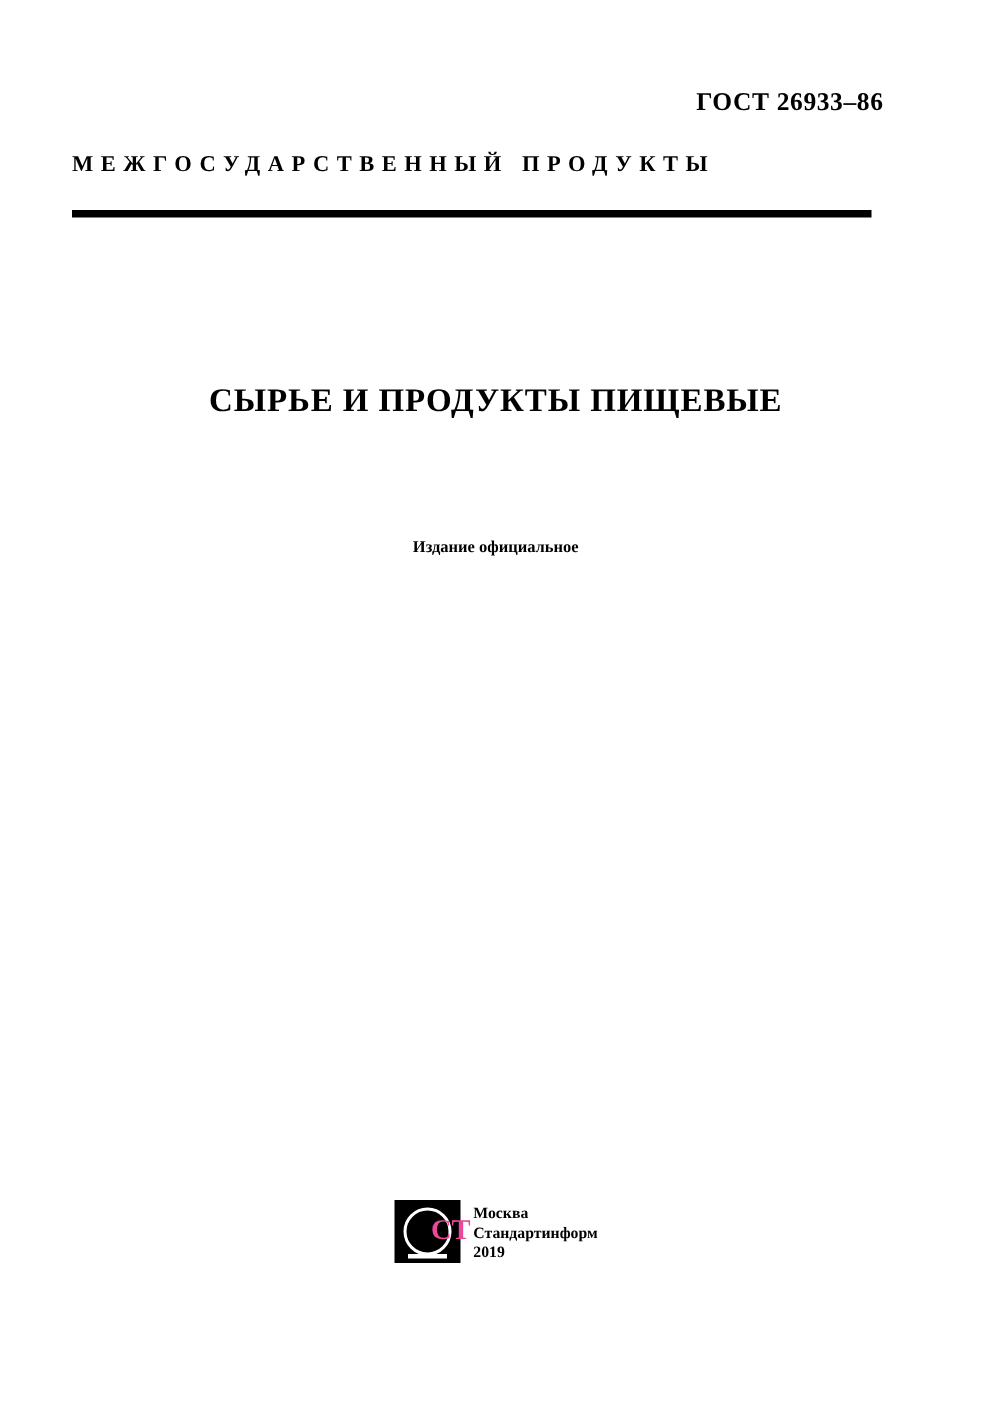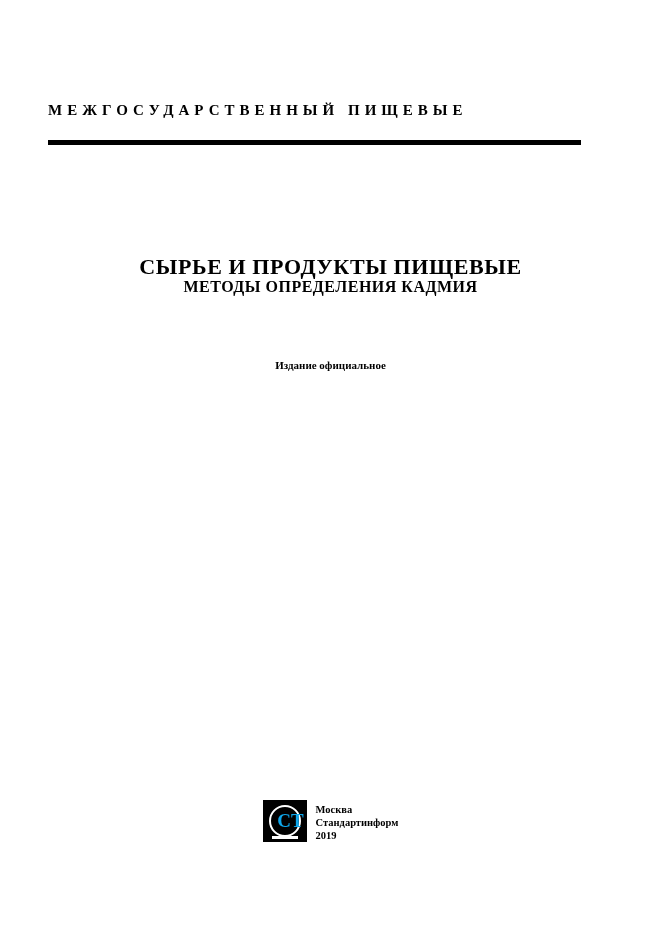--- a/index.html
+++ b/index.html
@@ -106,25 +106,25 @@
     left: 6px;
     top: 5px;
     width: 32px;
     height: 32px;
     border: 2px solid #ffffff;
     border-radius: 50%;
     box-sizing: border-box;
   }
   .logo .glyph {
     position: absolute;
-    left: 6px;
+    left: 16px;
     top: 0;
     width: 44px;
     height: 42px;
-    color: #0ea5e9;
+    color: #ec4899;
     font-family: "Liberation Serif", serif;
     font-size: 19px;
     font-weight: bold;
     display: flex;
     align-items: center;
     justify-content: center;
     letter-spacing: 0px;
   }
   .logo .bar {
     position: absolute;
@@ -141,28 +141,28 @@
     line-height: 13px;
     padding-top: 3px;
     white-space: nowrap;
   }
 </style>
 </head>
 <body>
 
 <div class="page">
 
+  <div class="doc-code">ГОСТ 26933–86</div>
 
-  <div class="std-line">МЕЖГОСУДАРСТВЕННЫЙ ПИЩЕВЫЕ</div>
+  <div class="std-line">МЕЖГОСУДАРСТВЕННЫЙ ПРОДУКТЫ</div>
 
   <div class="rule"></div>
 
   <div class="title-main">СЫРЬЕ И ПРОДУКТЫ ПИЩЕВЫЕ</div>
 
-  <div class="title-sub">МЕТОДЫ ОПРЕДЕЛЕНИЯ КАДМИЯ</div>
 
   <div class="edition">Издание официальное</div>
 
   <div class="publisher">
     <div class="logo">
       <div class="inner"></div>
       <div class="glyph">СТ</div>
       <div class="bar"></div>
     </div>
     <div class="pub-text">

